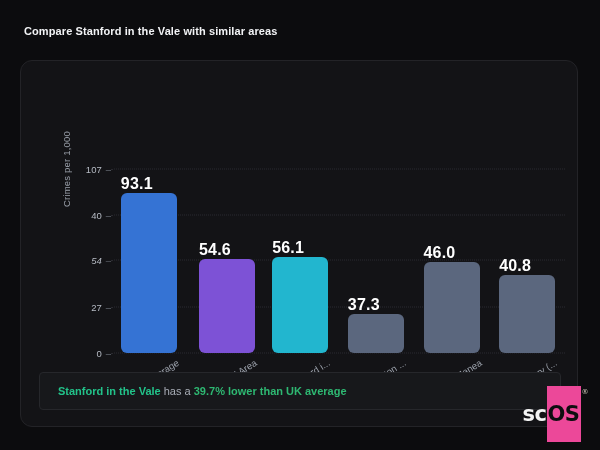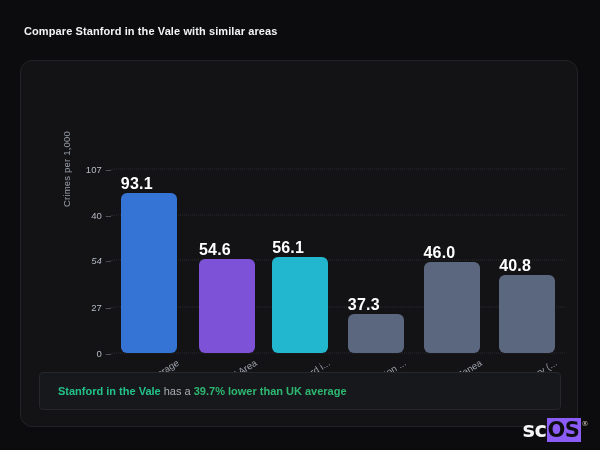--- a/index.html
+++ b/index.html
@@ -96,22 +96,22 @@
   #note-text .delta{color:#2eb872;font-weight:bold;}
   
   #watermark{
     position:absolute;right:12px;bottom:8px;
     font-size:21px;font-weight:bold;
     color:#f5f5f5;letter-spacing:-.5px;
     display:flex;align-items:center;
     font-family:"DejaVu Sans", sans-serif;
   }
   #watermark .hl{
-    background:#8b5cf6;color:#0e0e10;
-    padding:0 1px;
+    background:#ec4899;color:#0e0e10;
+    padding:16px 1px;
   }
   #watermark .reg{
     font-size:7px;color:#cfc6b8;
     align-self:flex-start;margin-left:1px;margin-top:2px;
     font-weight:normal;
   }
 </style>
 </head>
 <body>
 

